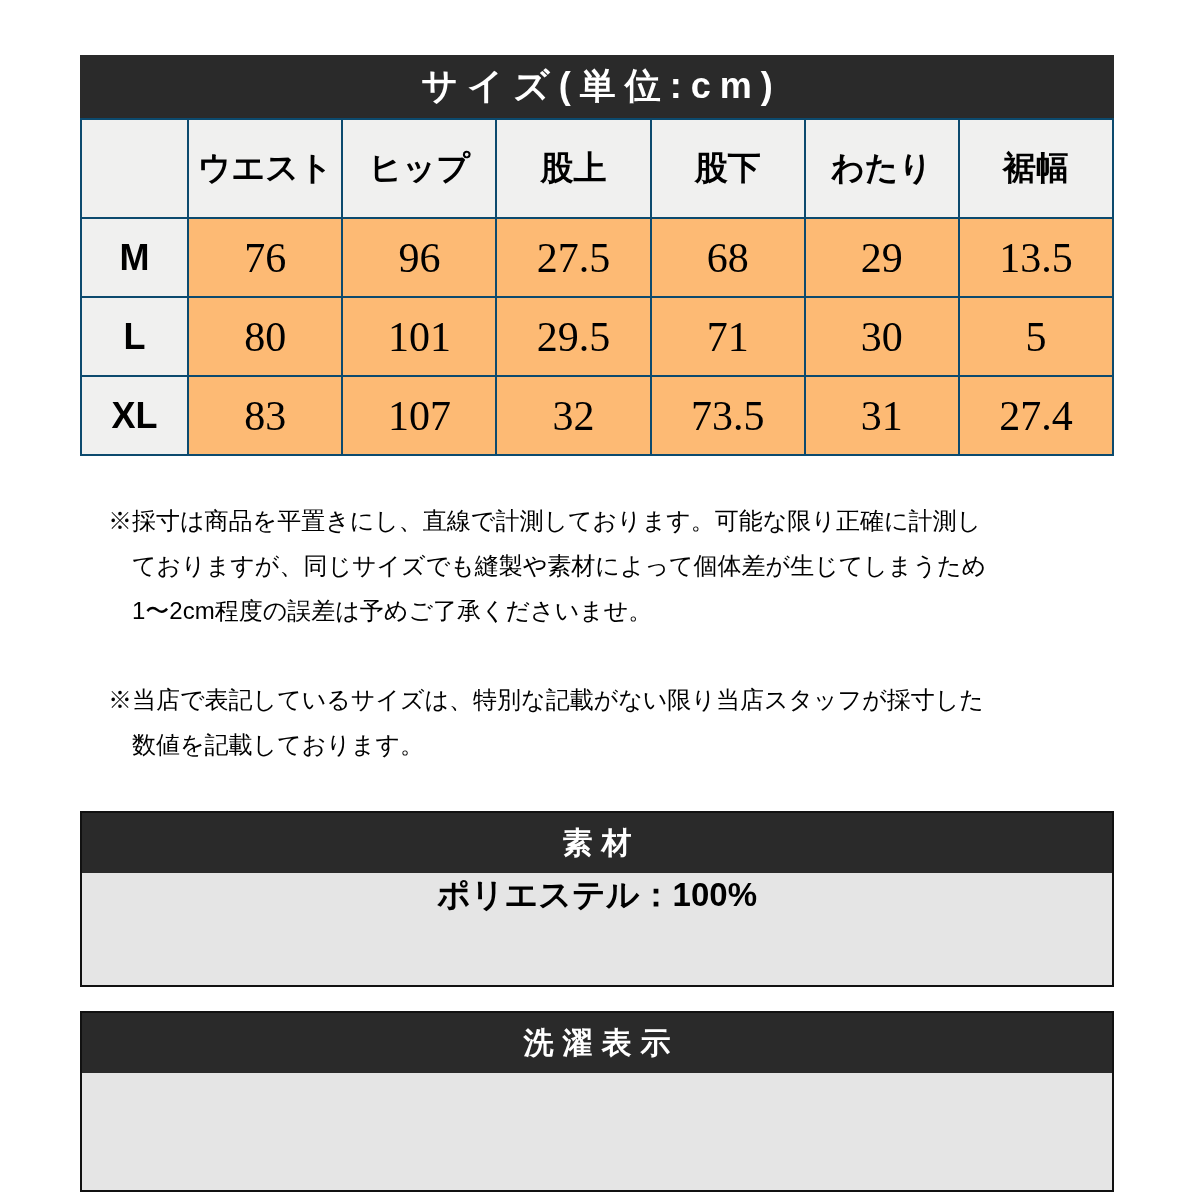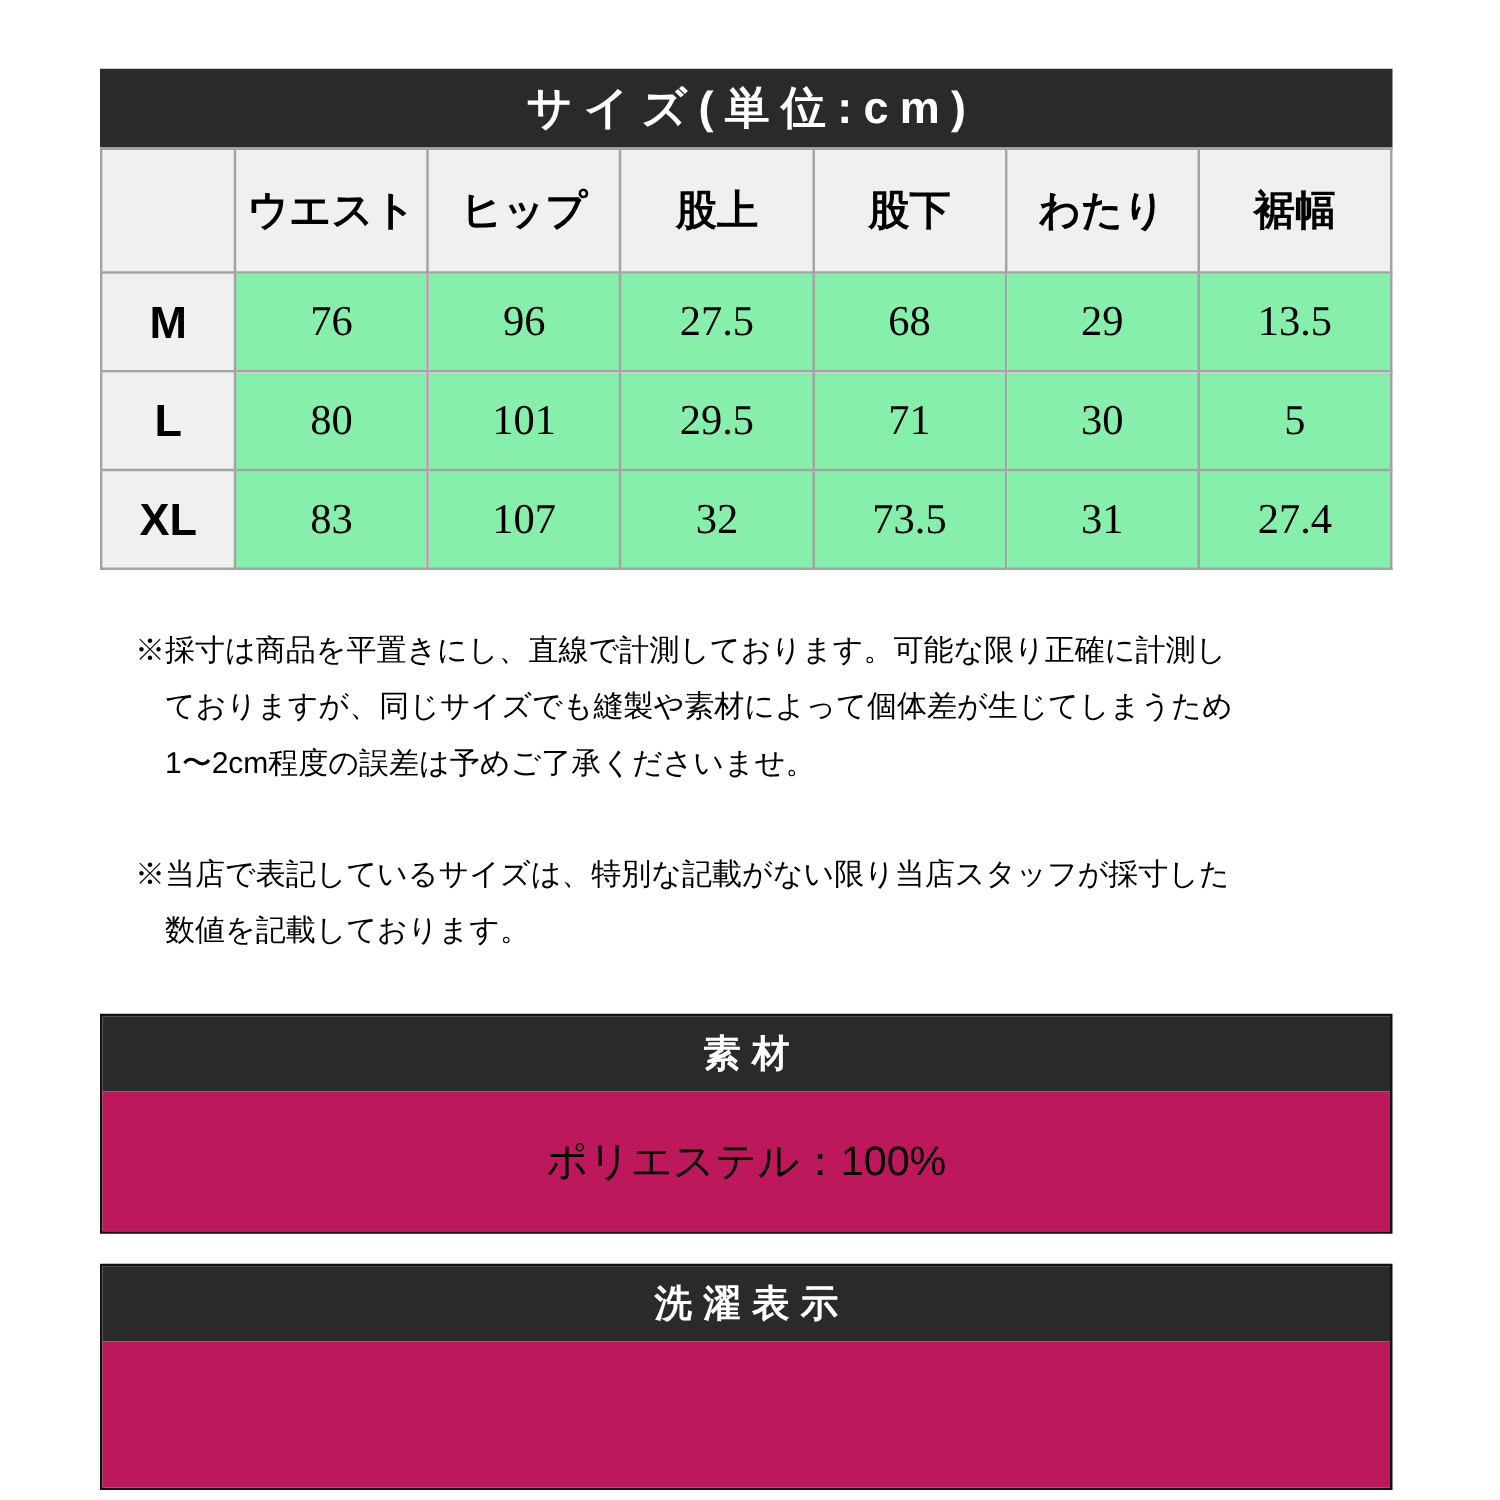--- a/index.html
+++ b/index.html
@@ -19,52 +19,52 @@
     font-weight:bold;
   }
   .bar.size-bar   { height:63px; font-size:36px; letter-spacing:0.25em; text-indent:0.25em;margin-top:11px; }
   .bar.small-bar  { height:60px; font-size:30px; letter-spacing:0.3em;  text-indent:0.3em;  }
 
   
   table.size-table {
     width:100%; border-collapse:collapse; table-layout:fixed;
   }
   table.size-table th, table.size-table td {
-    border:2px solid #a3a3a3; text-align:center; vertical-align:middle;
+    border:2px solid #0c4a6e; text-align:center; vertical-align:middle;
     overflow:hidden;
   }
   table.size-table thead th {
     background:#f0f0ef; height:95px;
     font-size:33px; font-weight:bold;
   }
   table.size-table thead th.corner { width:10%; }
   table.size-table tbody th {
     background:#f0f0ef; font-size:36px; font-weight:bold;
   }
   table.size-table tbody td {
-    background:#86efac; height:75px;
+    background:#fdba74; height:75px;
     font-family:"Liberation Serif", serif;
-    font-size:34px; font-weight:normal;
+    font-size:42px; font-weight:normal;
   }
 
   
   .notes { margin:42px 0 0 28px; width:990px; }
   .note {
     margin:0 0 44px 0;
     font-size:24px; line-height:45px;
     padding-left:1em; text-indent:-1em;
     white-space:pre-line;
   }
 
   
   .info-box { border:2px solid #111; }
   .info-box.material { margin-top:4px; }
   .info-box.care     { margin-top:24px; }
   .info-box .box-body {
-    background:#be185d; display:flex; align-items:center; justify-content:center;
+    background:#e5e5e5; display:flex; justify-content:center;font-weight:bold;
   }
   .info-box.material .box-body { height:112px; font-size:33px; }
   .info-box.care .box-body     { height:117px; gap:30px; }
 </style>
 </head>
 <body>
 
 <div class="page">
   <div class="content">
 

